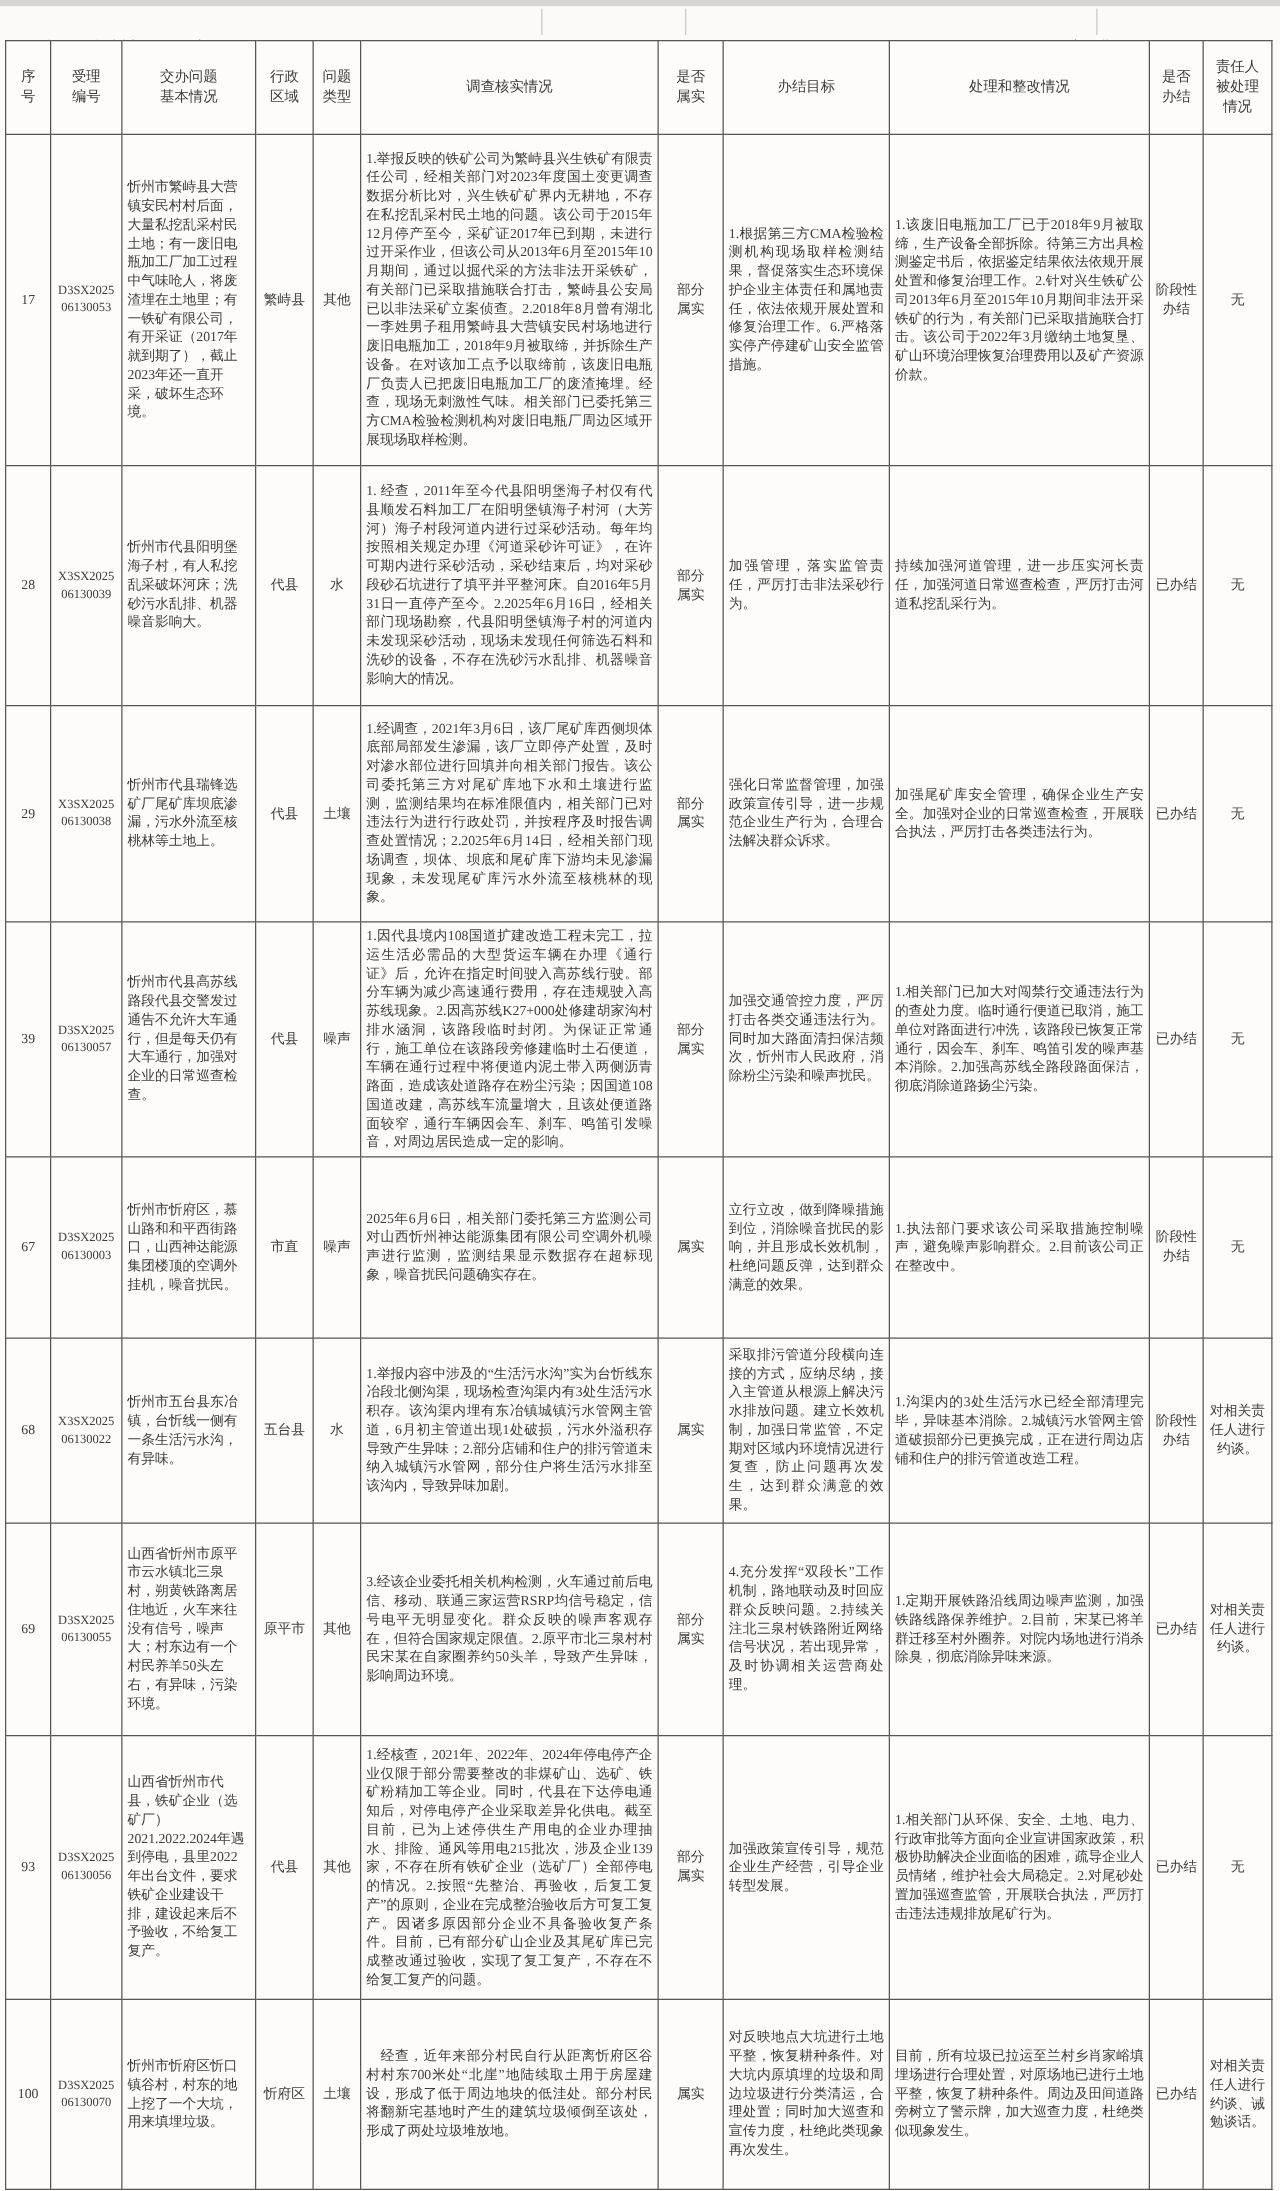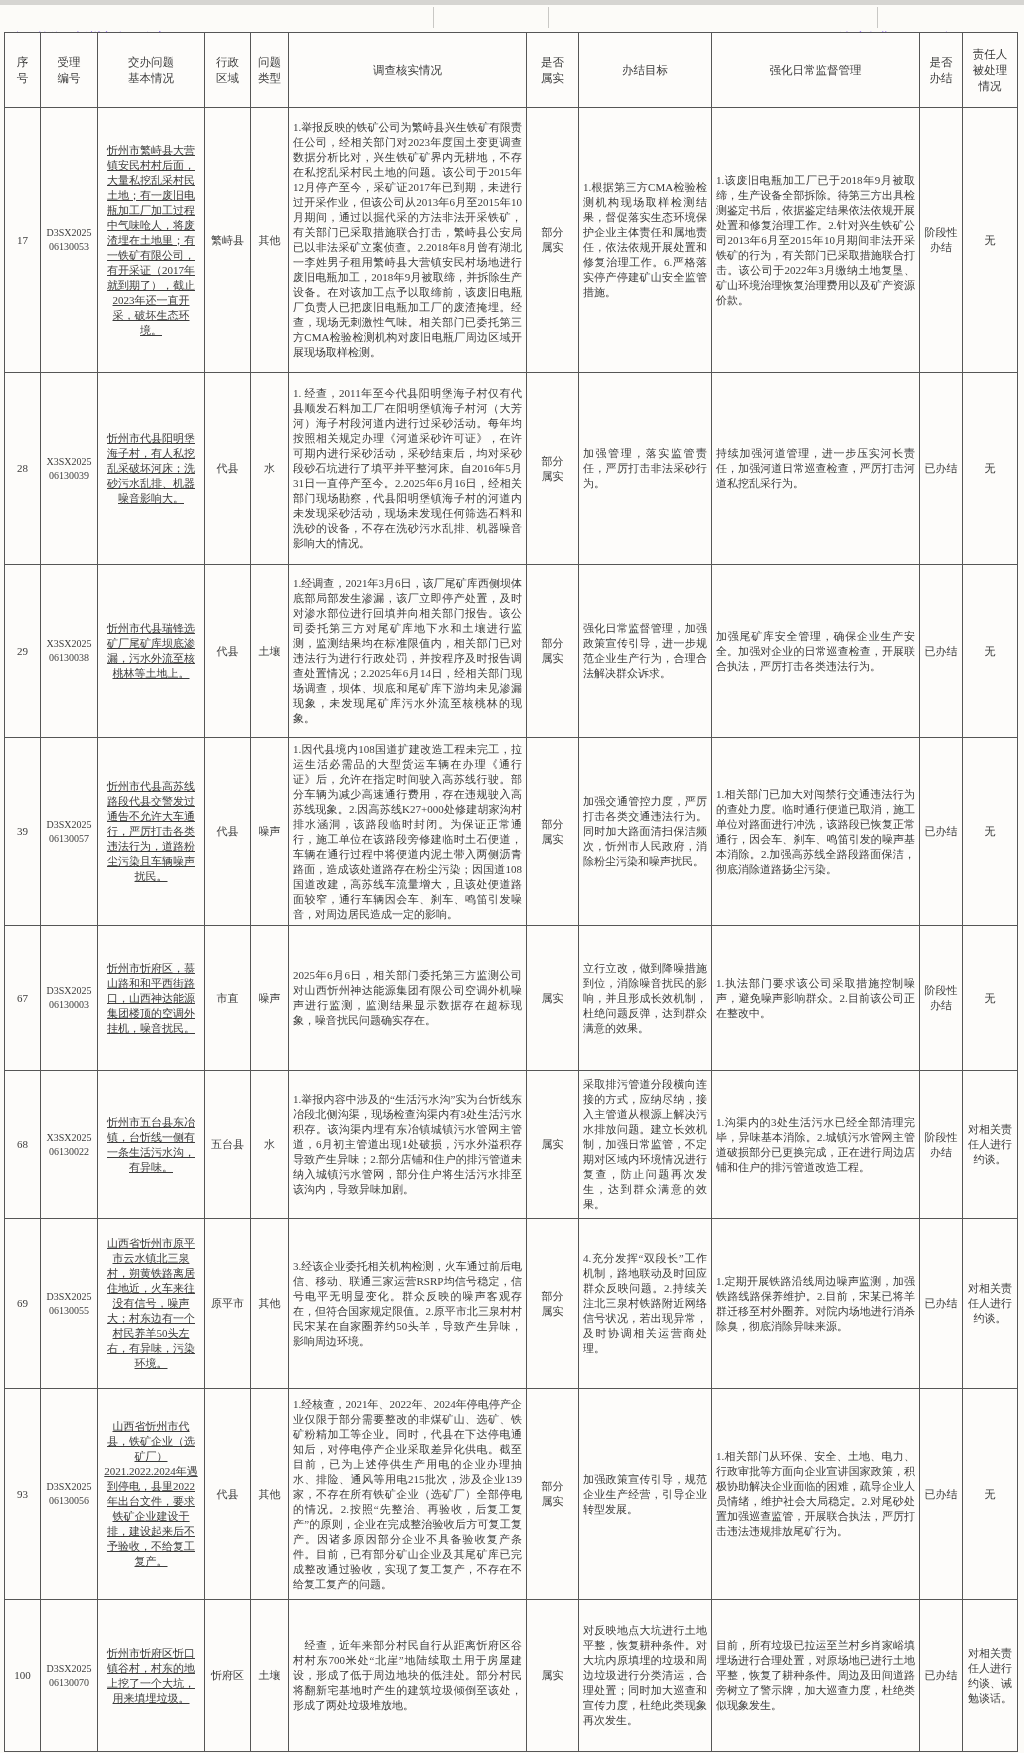--- a/index.html
+++ b/index.html
@@ -16,21 +16,21 @@
   tbody tr:nth-child(2){height:192px;}
   tbody tr:nth-child(3){height:173px;}
   tbody tr:nth-child(4){height:188px;}
   tbody tr:nth-child(5){height:145px;}
   tbody tr:nth-child(6){height:148px;}
   tbody tr:nth-child(7){height:170px;}
   tbody tr:nth-child(8){height:211px;}
   tbody tr:nth-child(9){height:152px;}
   .c-seq,.c-code,.c-region,.c-type,.c-verified,.c-status,.c-accountability{text-align:center;}
   .c-code{font-size:10px;word-break:break-all;line-height:14px;}
-  .c-problem{text-align:center;text-decoration:underline;}
+  .c-problem{text-align:left;}
   .c-investigation,.c-target,.c-handling{text-align:justify;}
   .c-verified{padding:2px 13px;margin-left:34px;}
   .c-status{padding:2px 4px;}
   .c-accountability{padding:2px 5px;}
 </style>
 </head>
 <body>
 
 <div class="page">
   <div class="scan-edge"></div>
@@ -65,21 +65,21 @@
         <th>交办问题
 基本情况</th>
         <th>行政
 区域</th>
         <th>问题
 类型</th>
         <th>调查核实情况</th>
         <th>是否
 属实</th>
         <th>办结目标</th>
-        <th>强化日常监督管理</th>
+        <th>处理和整改情况</th>
         <th>是否
 办结</th>
         <th>责任人
 被处理
 情况</th>
       </tr>
     </thead>
     <tbody>
         <tr>
           <td class="c-seq">17</td>
@@ -116,21 +116,21 @@
           <td class="c-investigation">1.经调查，2021年3月6日，该厂尾矿库西侧坝体底部局部发生渗漏，该厂立即停产处置，及时对渗水部位进行回填并向相关部门报告。该公司委托第三方对尾矿库地下水和土壤进行监测，监测结果均在标准限值内，相关部门已对违法行为进行行政处罚，并按程序及时报告调查处置情况；2.2025年6月14日，经相关部门现场调查，坝体、坝底和尾矿库下游均未见渗漏现象，未发现尾矿库污水外流至核桃林的现象。</td>
           <td class="c-verified">部分属实</td>
           <td class="c-target">强化日常监督管理，加强政策宣传引导，进一步规范企业生产行为，合理合法解决群众诉求。</td>
           <td class="c-handling">加强尾矿库安全管理，确保企业生产安全。加强对企业的日常巡查检查，开展联合执法，严厉打击各类违法行为。</td>
           <td class="c-status">已办结</td>
           <td class="c-accountability">无</td>
         </tr>
         <tr>
           <td class="c-seq">39</td>
           <td class="c-code">D3SX202506130057</td>
-          <td class="c-problem">忻州市代县高苏线路段代县交警发过通告不允许大车通行，严厉打击各类违法行为，道路粉尘污染且车辆噪声扰民。</td>
+          <td class="c-problem">忻州市代县高苏线路段代县交警发过通告不允许大车通行，但是每天仍有大车通行，加强对企业的日常巡查检查。</td>
           <td class="c-region">代县</td>
           <td class="c-type">噪声</td>
           <td class="c-investigation">1.因代县境内108国道扩建改造工程未完工，拉运生活必需品的大型货运车辆在办理《通行证》后，允许在指定时间驶入高苏线行驶。部分车辆为减少高速通行费用，存在违规驶入高苏线现象。2.因高苏线K27+000处修建胡家沟村排水涵洞，该路段临时封闭。为保证正常通行，施工单位在该路段旁修建临时土石便道，车辆在通行过程中将便道内泥土带入两侧沥青路面，造成该处道路存在粉尘污染；因国道108国道改建，高苏线车流量增大，且该处便道路面较窄，通行车辆因会车、刹车、鸣笛引发噪音，对周边居民造成一定的影响。</td>
           <td class="c-verified">部分属实</td>
           <td class="c-target">加强交通管控力度，严厉打击各类交通违法行为。同时加大路面清扫保洁频次，忻州市人民政府，消除粉尘污染和噪声扰民。</td>
           <td class="c-handling">1.相关部门已加大对闯禁行交通违法行为的查处力度。临时通行便道已取消，施工单位对路面进行冲洗，该路段已恢复正常通行，因会车、刹车、鸣笛引发的噪声基本消除。2.加强高苏线全路段路面保洁，彻底消除道路扬尘污染。</td>
           <td class="c-status">已办结</td>
           <td class="c-accountability">无</td>
         </tr>
         <tr>

